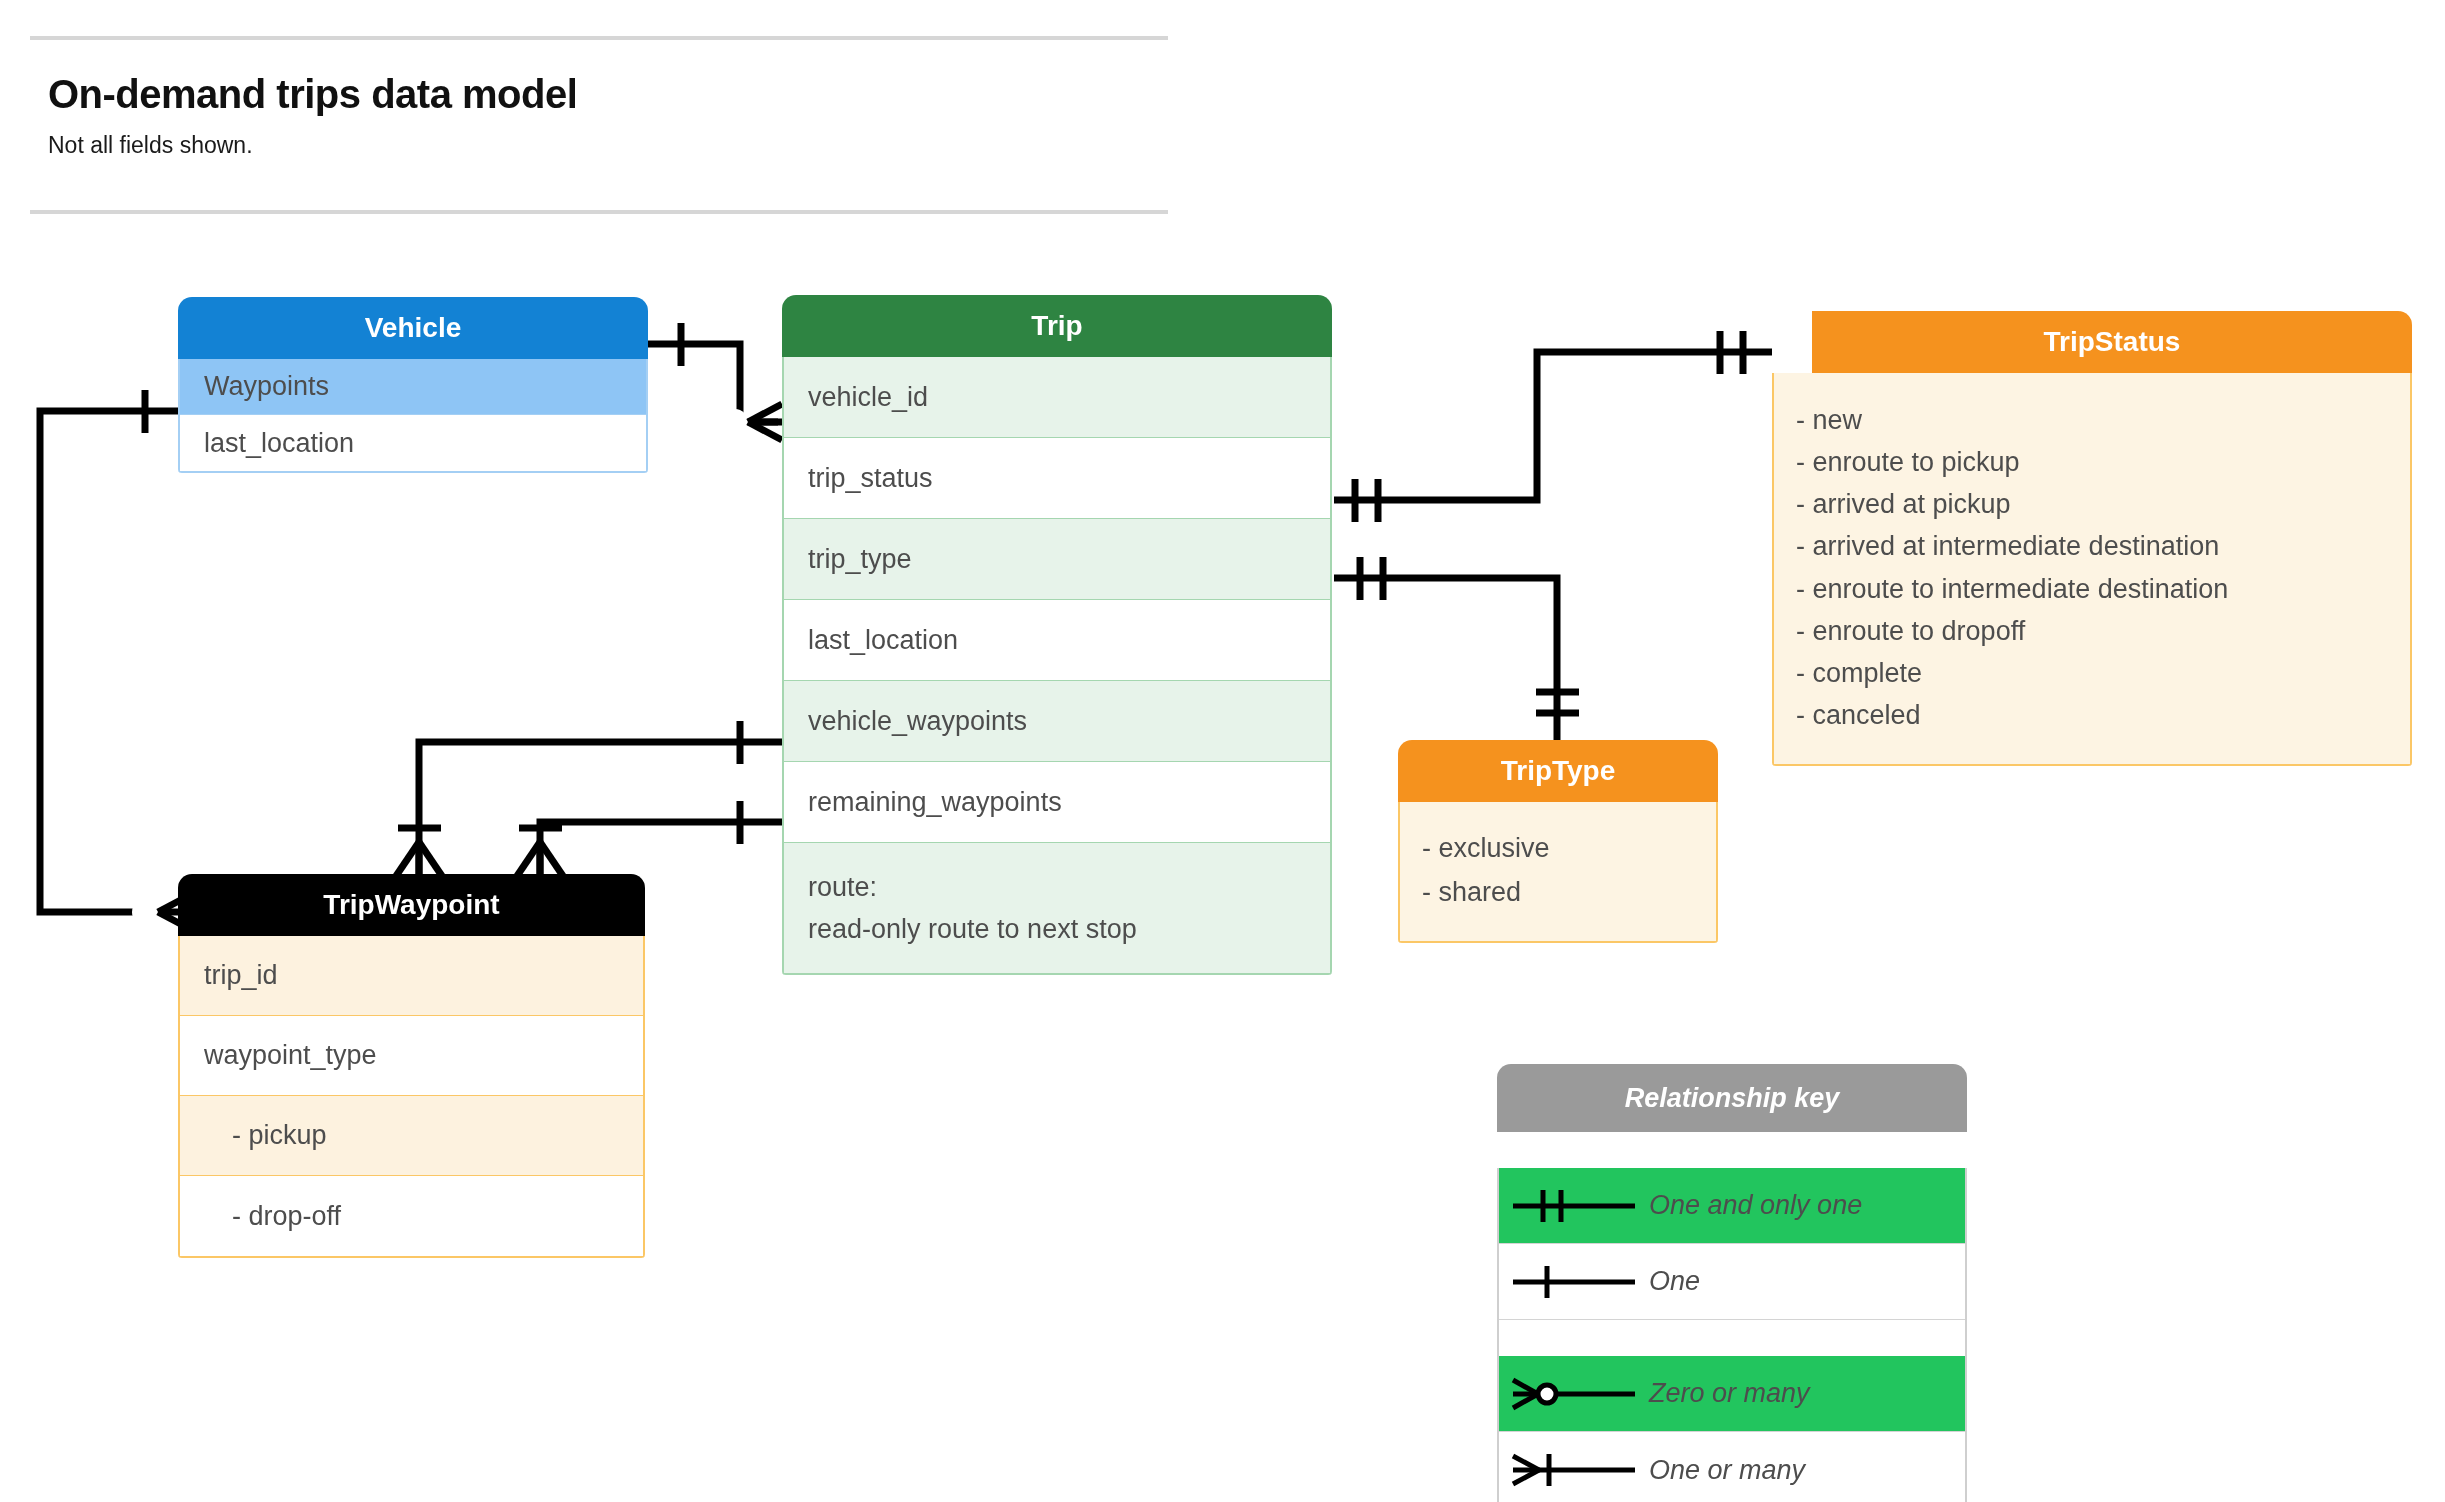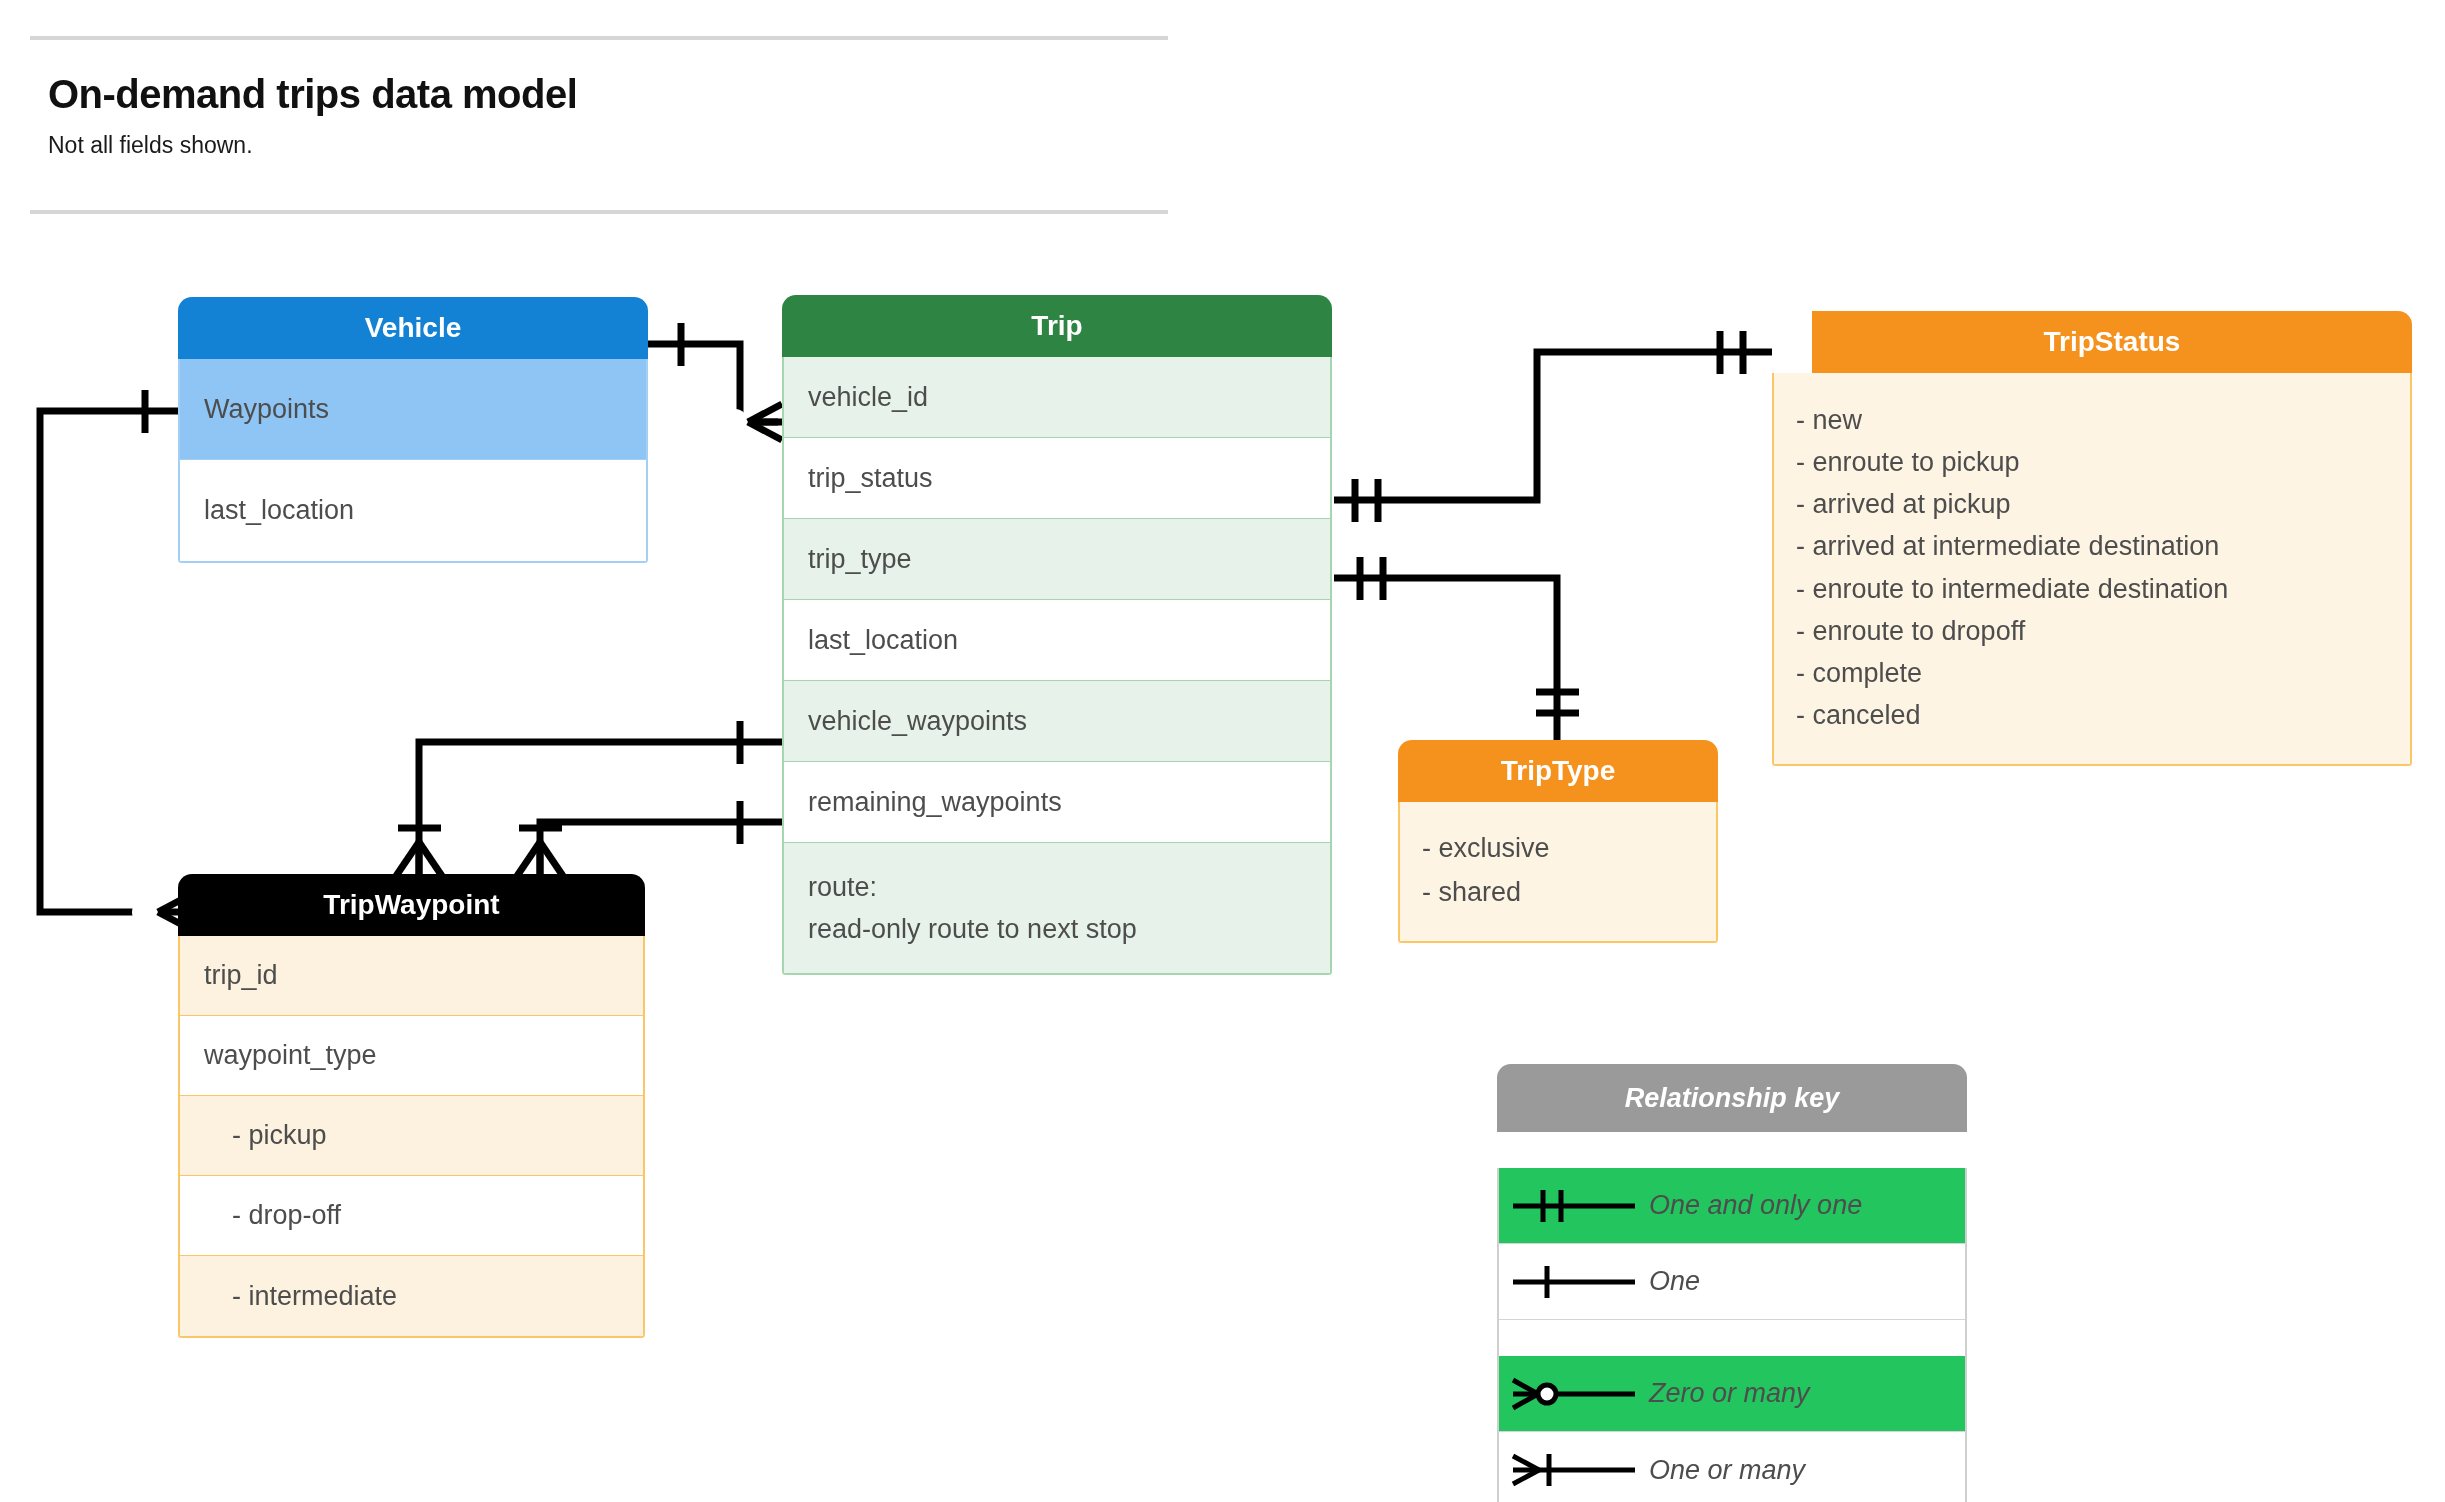--- a/index.html
+++ b/index.html
@@ -39,21 +39,21 @@
     border-bottom-style: solid; border-bottom-width: 1px;
   }
   .row:last-child { border-bottom: none; }
   .row.indent { padding-left: 52px; }
   .row.multiline { display: block; padding-top: 24px; line-height: 1.55; }
 
   
   #ent-vehicle { left: 178px; top: 297px; width: 470px; }
   #ent-vehicle .entity-header { background: #1382d4; height: 62px; }
   #ent-vehicle .entity-body { border-color: #a4cff4; }
-  #ent-vehicle .row { height: 101px; border-bottom-color: #a4cff4; }
+  #ent-vehicle .row { height: 56px; border-bottom-color: #a4cff4; }
   #ent-vehicle .row.alt { background: #8ec5f5; }
   #ent-vehicle .row.plain { background: #ffffff; }
 
   
   #ent-trip { left: 782px; top: 295px; width: 550px; }
   #ent-trip .entity-header { background: #2e8442; height: 62px; }
   #ent-trip .entity-body { border-color: #a5d6b0; }
   #ent-trip .row { height: 81px; border-bottom-color: #a5d6b0; }
   #ent-trip .row.alt { background: #e7f3ea; }
   #ent-trip .row.plain { background: #ffffff; }
@@ -196,21 +196,20 @@
     </div>
   </div>
 
   <div class="entity" id="ent-tripwaypoint">
     <div class="entity-header">TripWaypoint</div>
     <div class="entity-body">
       <div class="row alt">trip_id</div>
       <div class="row plain">waypoint_type</div>
       <div class="row alt indent">-  pickup</div>
       <div class="row plain indent">-  drop-off</div>
-      <div class="row alt indent">-  intermediate</div>
     </div>
   </div>
 
   <div class="entity" id="ent-tripstatus">
     <div class="entity-header">TripStatus</div>
     <div class="entity-body">
       <div class="enum-line">- new</div>
       <div class="enum-line">- enroute to pickup</div>
       <div class="enum-line">- arrived at pickup</div>
       <div class="enum-line">- arrived at intermediate destination</div>

